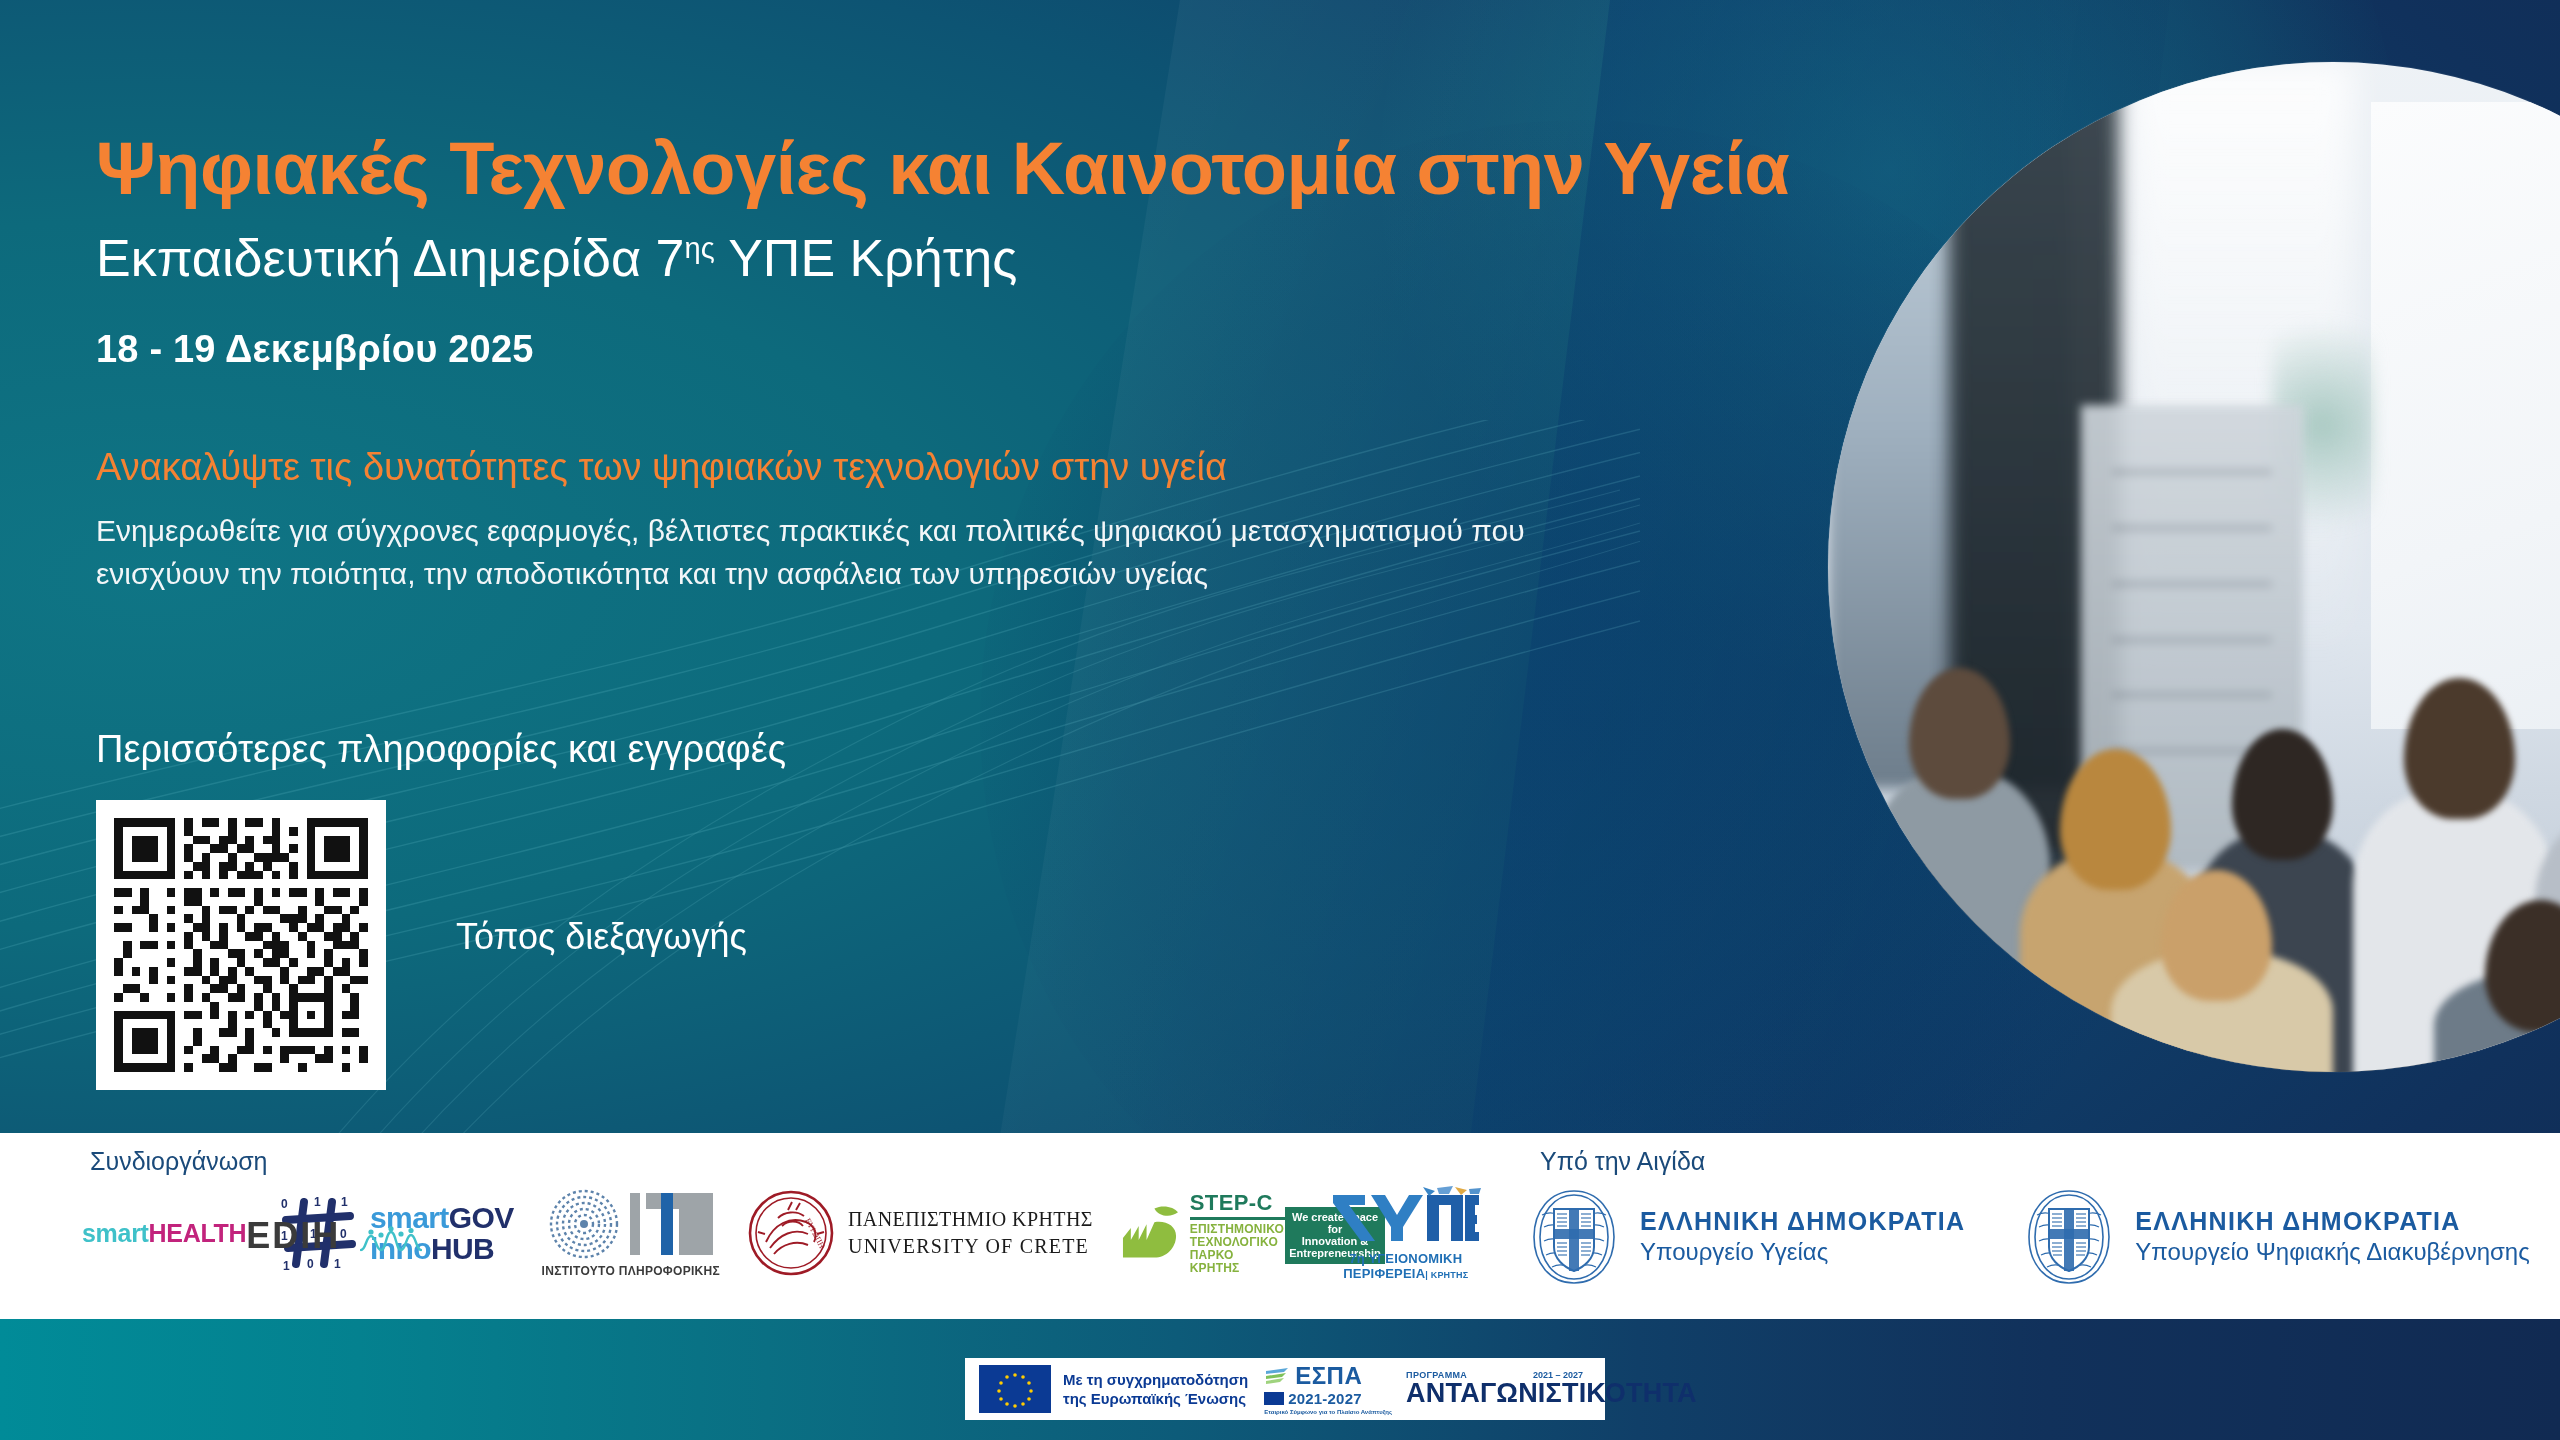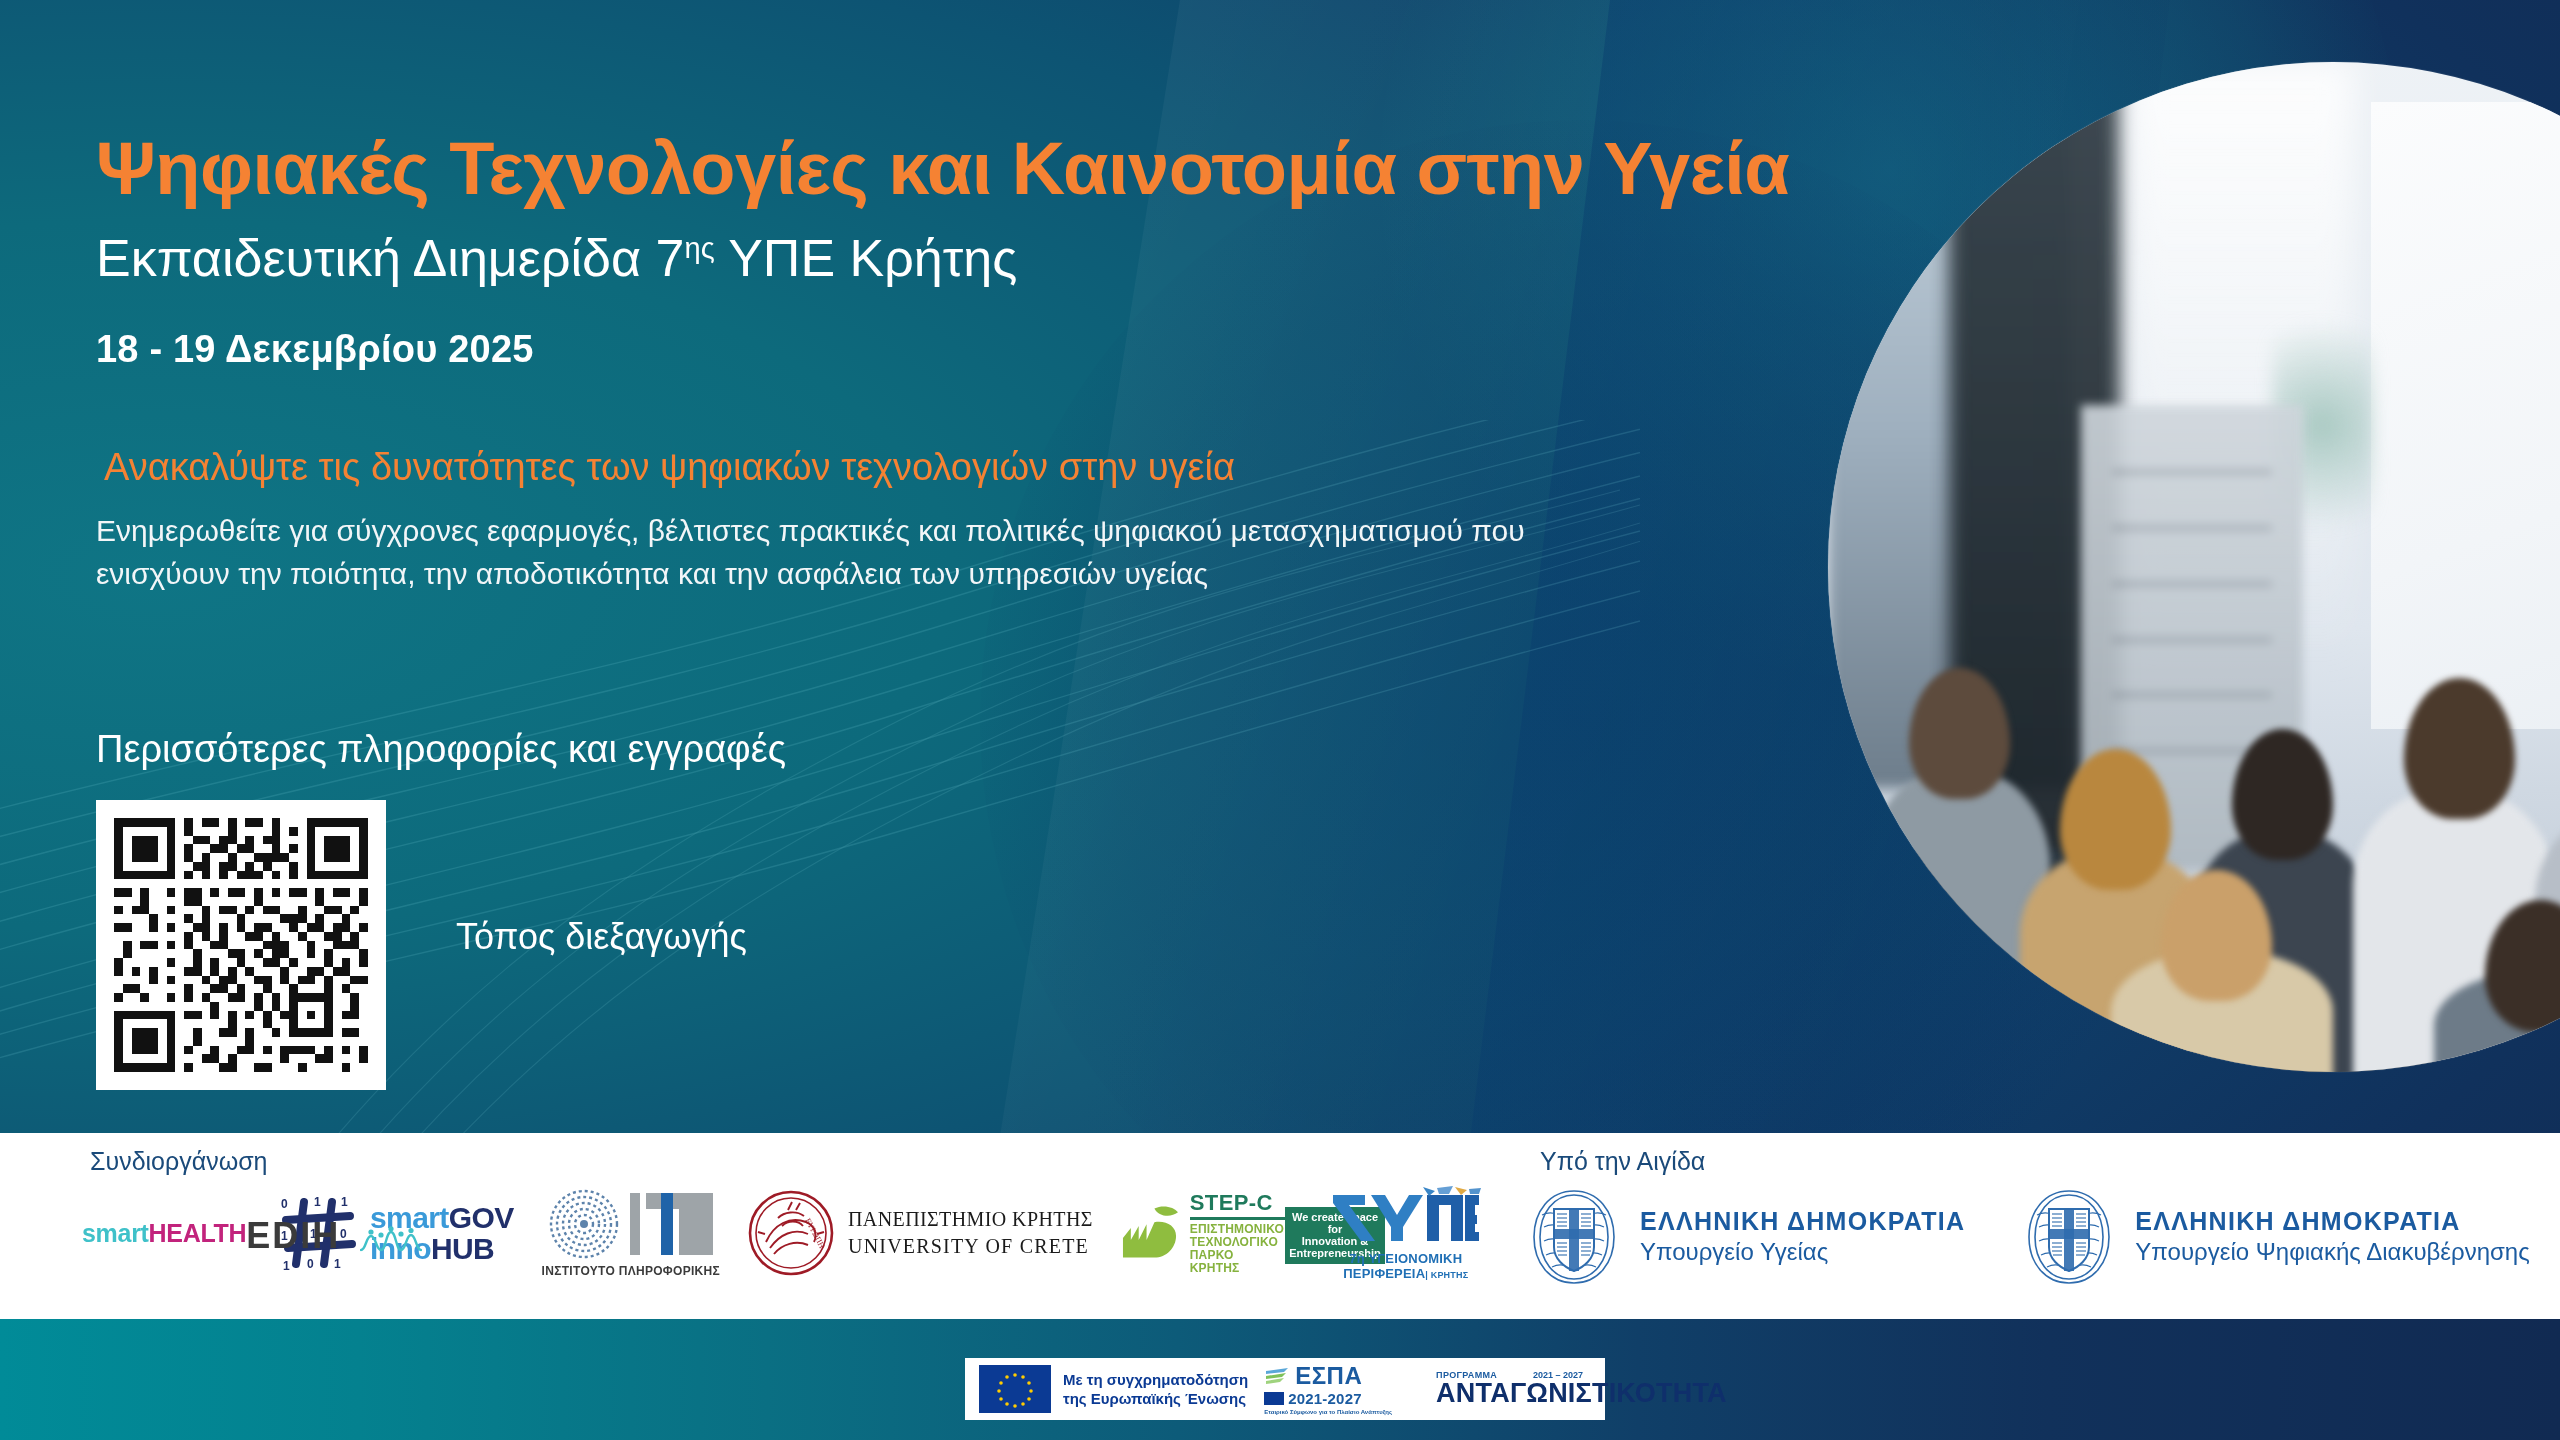--- a/index.html
+++ b/index.html
@@ -208,21 +208,21 @@
   .espa .euflag{ width:72px; height:48px; background:#0b3a94; position:relative; flex:0 0 auto; }
   .espa .eutext{ color:#0b3a94; font-size:15px; font-weight:700; line-height:1.28; margin-left:12px; white-space:nowrap; }
   .espa .espamark{ margin-left:16px; display:flex; flex-direction:column; align-items:flex-start; flex:0 0 auto; }
   .espa .espamark .e1{ display:flex; align-items:center; gap:5px; }
   .espa .espamark .wv{ width:26px; height:20px; }
   .espa .espamark .nm{ color:#1b5ba0; font-size:24px; font-weight:700; letter-spacing:.5px; line-height:1; }
   .espa .espamark .yr{ display:flex; align-items:center; gap:4px; margin-top:2px; }
   .espa .espamark .yr .fl{ width:20px; height:13px; background:#0b3a94; }
   .espa .espamark .yr .yy{ color:#1b5ba0; font-size:15px; font-weight:700; letter-spacing:.2px; }
   .espa .espamark .ft{ color:#1b5ba0; font-size:6px; font-weight:700; margin-top:2px; }
-  .espa .prog{ margin-left:44px; }
+  .espa .prog{ margin-left:14px; }
   .espa .prog .p1{ color:#1b5ba0; font-size:9px; font-weight:700; letter-spacing:.3px; }
   .espa .prog .p2{ color:#0f2f6b; font-size:27px; font-weight:700; letter-spacing:.2px; line-height:1.02; }
   .espa .prog .p3{ color:#1b5ba0; font-size:9px; font-weight:700; position:absolute; right:22px; top:12px; }
 </style>
 </head>
 <body>
 
 <div id="poster">
 
   <div class="glow glow-a"></div>
@@ -299,21 +299,21 @@
   <div class="copy"></div>
 
   <h1 class="title" style="left:96px;">Ψηφιακές Τεχνολογίες και Καινοτομία στην Υγεία</h1>
 
   <div class="subtitle" style="left:96px;">
     <span>Εκπαιδευτική Διημερίδα 7</span><sup>ης</sup><span> ΥΠΕ Κρήτης</span>
   </div>
 
   <div class="dates" style="left:96px;">18 - 19 Δεκεμβρίου 2025</div>
 
-  <div class="lead" style="left:104px;">Ανακαλύψτε τις δυνατότητες των ψηφιακών τεχνολογιών στην υγεία</div>
+  <div class="lead" style="left:96px;">Ανακαλύψτε τις δυνατότητες των ψηφιακών τεχνολογιών στην υγεία</div>
 
   <div class="para" style="left:96px;">Ενημερωθείτε για σύγχρονες εφαρμογές, βέλτιστες πρακτικές και πολιτικές ψηφιακού μετασχηματισμού που ενισχύουν την ποιότητα, την αποδοτικότητα και την ασφάλεια των υπηρεσιών υγείας</div>
 
   <div class="more" style="left:96px;">Περισσότερες πληροφορίες και εγγραφές</div>
 
   <div class="qr">
     <svg class="qr-grid" viewBox="0 0 29 29" shape-rendering="crispEdges" aria-hidden="true">
       <rect width="29" height="29" fill="#fff"></rect>
       <g fill="#111">
 

